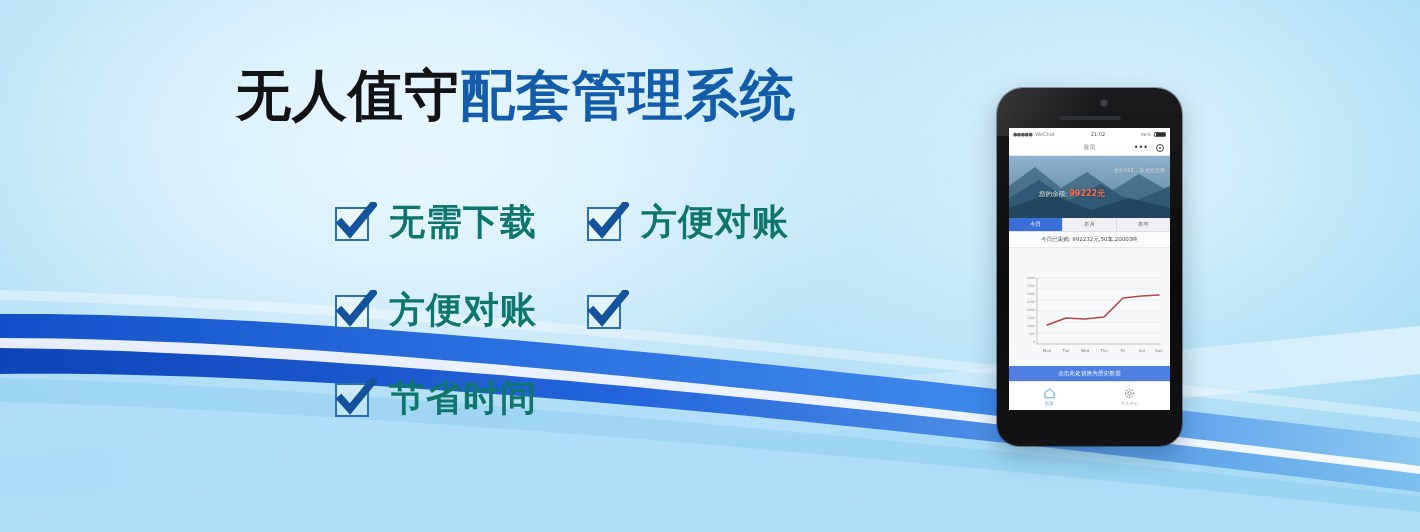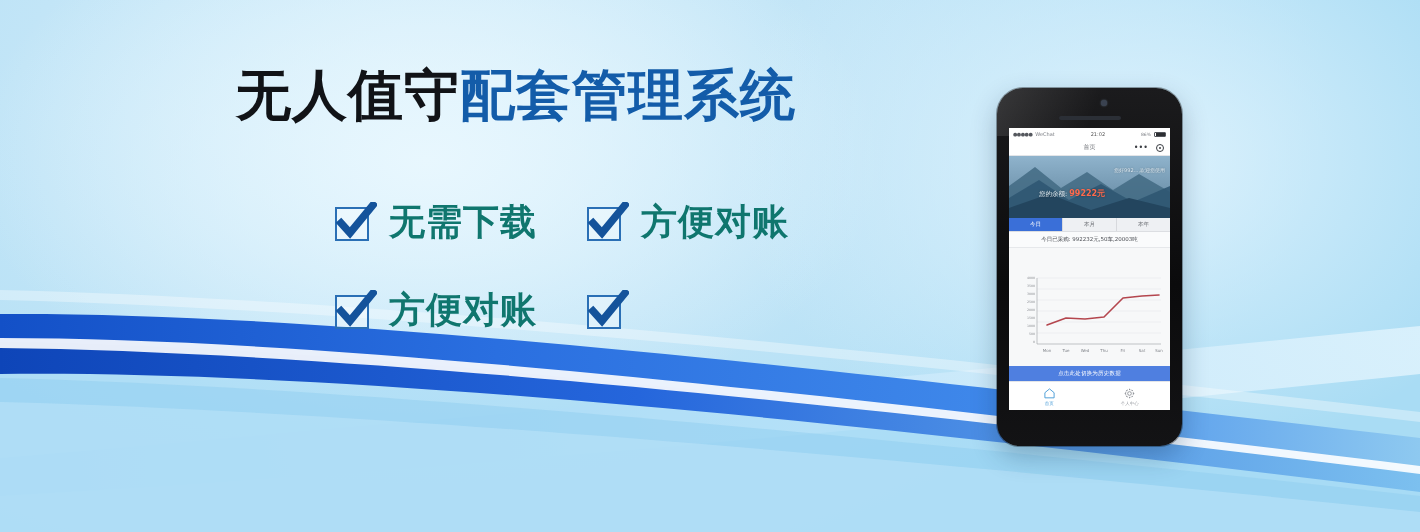--- a/index.html
+++ b/index.html
@@ -215,20 +215,29 @@
 
   <div class="feature">
     <span class="chk">
       <span class="box"></span>
       <svg viewBox="0 0 44 40">
           <path d="M8 21 L17 31 L40 3" fill="none" stroke="#14539b" stroke-width="7.5" stroke-linecap="square" stroke-linejoin="miter"></path>
         </svg>
     </span>
   </div>
 
+  <div class="feature">
+    <span class="chk">
+      <span class="box"></span>
+      <svg viewBox="0 0 44 40">
+          <path d="M8 21 L17 31 L40 3" fill="none" stroke="#14539b" stroke-width="7.5" stroke-linecap="square" stroke-linejoin="miter"></path>
+        </svg>
+    </span>
+    <span class="feat-label">节省时间</span>
+  </div>
 
 </div>
 
 <div class="phone">
   <div class="phone-sheen"></div>
   <div class="cam"></div>
   <div class="speaker"></div>
 
   <div class="screen">
 

